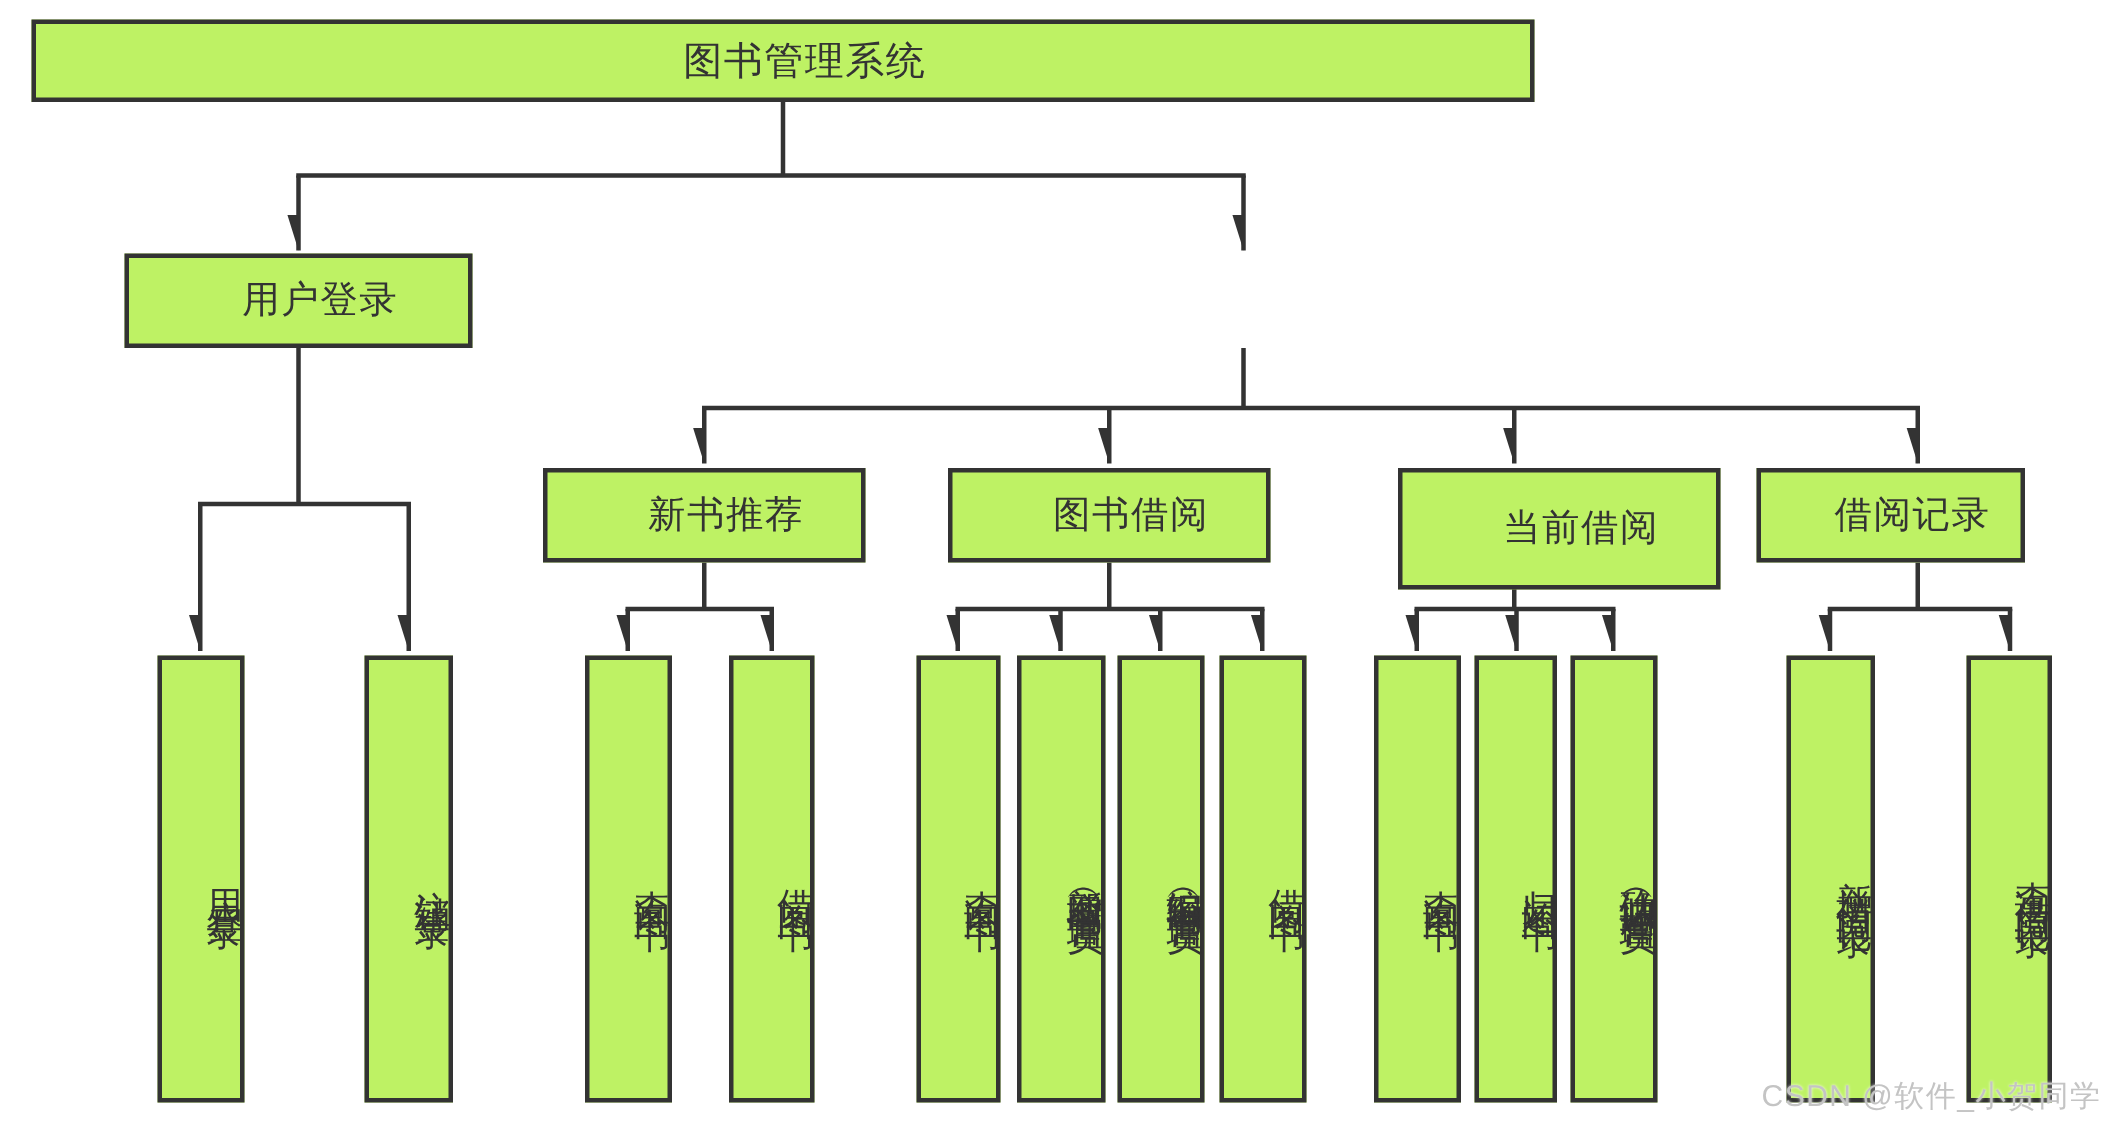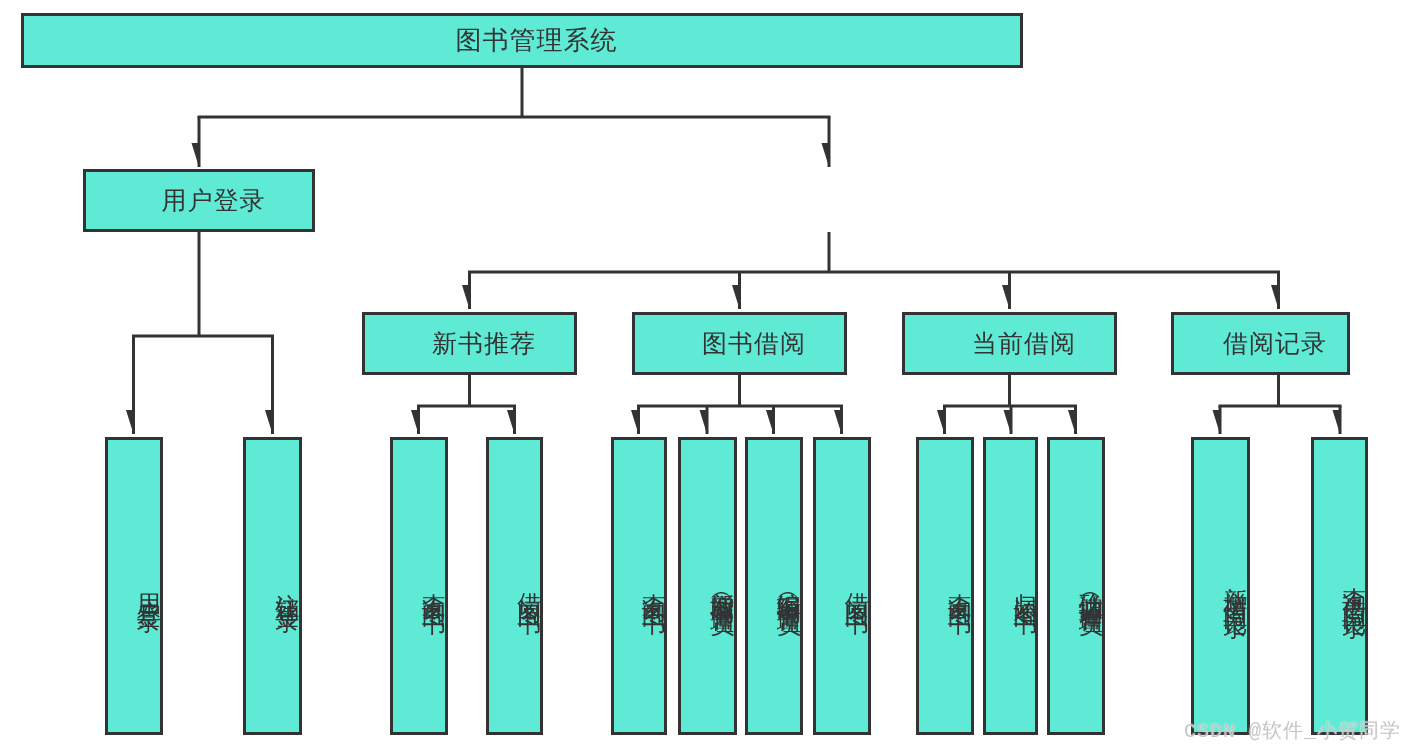--- a/index.html
+++ b/index.html
@@ -19,21 +19,21 @@
   .connector-layer {
     position: absolute;
     left: 0;
     top: 0;
     z-index: 1;
   }
   .node {
     position: absolute;
     box-sizing: border-box;
     border: 3px solid #333333;
-    background: #5eead4;
+    background: #bef264;
     display: flex;
     align-items: center;
     justify-content: center;
     text-align: center;
     z-index: 2;
     line-height: 1.1;
     padding-left: 29px;
   }
   .node.h-root {
     font-size: 26px;
@@ -55,21 +55,20 @@
   .watermark {
     position: absolute;
     right: 4px;
     top: 717px;
     z-index: 3;
     font-size: 20px;
     color: #c4c4c4;
     text-shadow: 0 0 2px rgba(255,255,255,0.9);
     letter-spacing: 1px;
     white-space: nowrap;
-    font-family: Liberation Mono, monospace;
   }
 </style>
 </head>
 <body>
 
 <div class="canvas">
 
   <svg class="connector-layer" width="1405" height="747" viewBox="0 0 1405 747">
     <defs>
       <marker id="arw" markerUnits="userSpaceOnUse" markerWidth="26" markerHeight="17" refX="24" refY="0" orient="auto">
@@ -112,21 +111,21 @@
       <line x1="1340" y1="406" x2="1340" y2="434" marker-end="url(#arw)"></line>
     </g>
   </svg>
 
   <div class="node h-root" style="left:21px;top:13px;width:1002px;height:55px">图书管理系统</div>
 
   <div class="node h" style="left:83px;top:169px;width:232px;height:63px">用户登录</div>
 
   <div class="node h" style="left:632px;top:312px;width:215px;height:63px">图书借阅</div>
   <div class="node h" style="left:362px;top:312px;width:215px;height:63px">新书推荐</div>
-  <div class="node h" style="left:902px;top:312px;width:215px;height:63px">当前借阅</div>
+  <div class="node h" style="left:932px;top:312px;width:215px;height:81px">当前借阅</div>
   <div class="node h" style="left:1171px;top:312px;width:179px;height:63px">借阅记录</div>
 
   <div class="node v" style="left:105px;top:437px;width:58px;height:298px">用户登录</div>
   <div class="node v" style="left:243px;top:437px;width:59px;height:298px">注销登录</div>
 
   <div class="node v" style="left:390px;top:437px;width:58px;height:298px">查询图书</div>
   <div class="node v" style="left:486px;top:437px;width:57px;height:298px">借阅图书</div>
 
   <div class="node v" style="left:611px;top:437px;width:56px;height:298px">查询图书</div>
   <div class="node v long" style="left:678px;top:437px;width:59px;height:298px">新增图书（管理员）</div>

